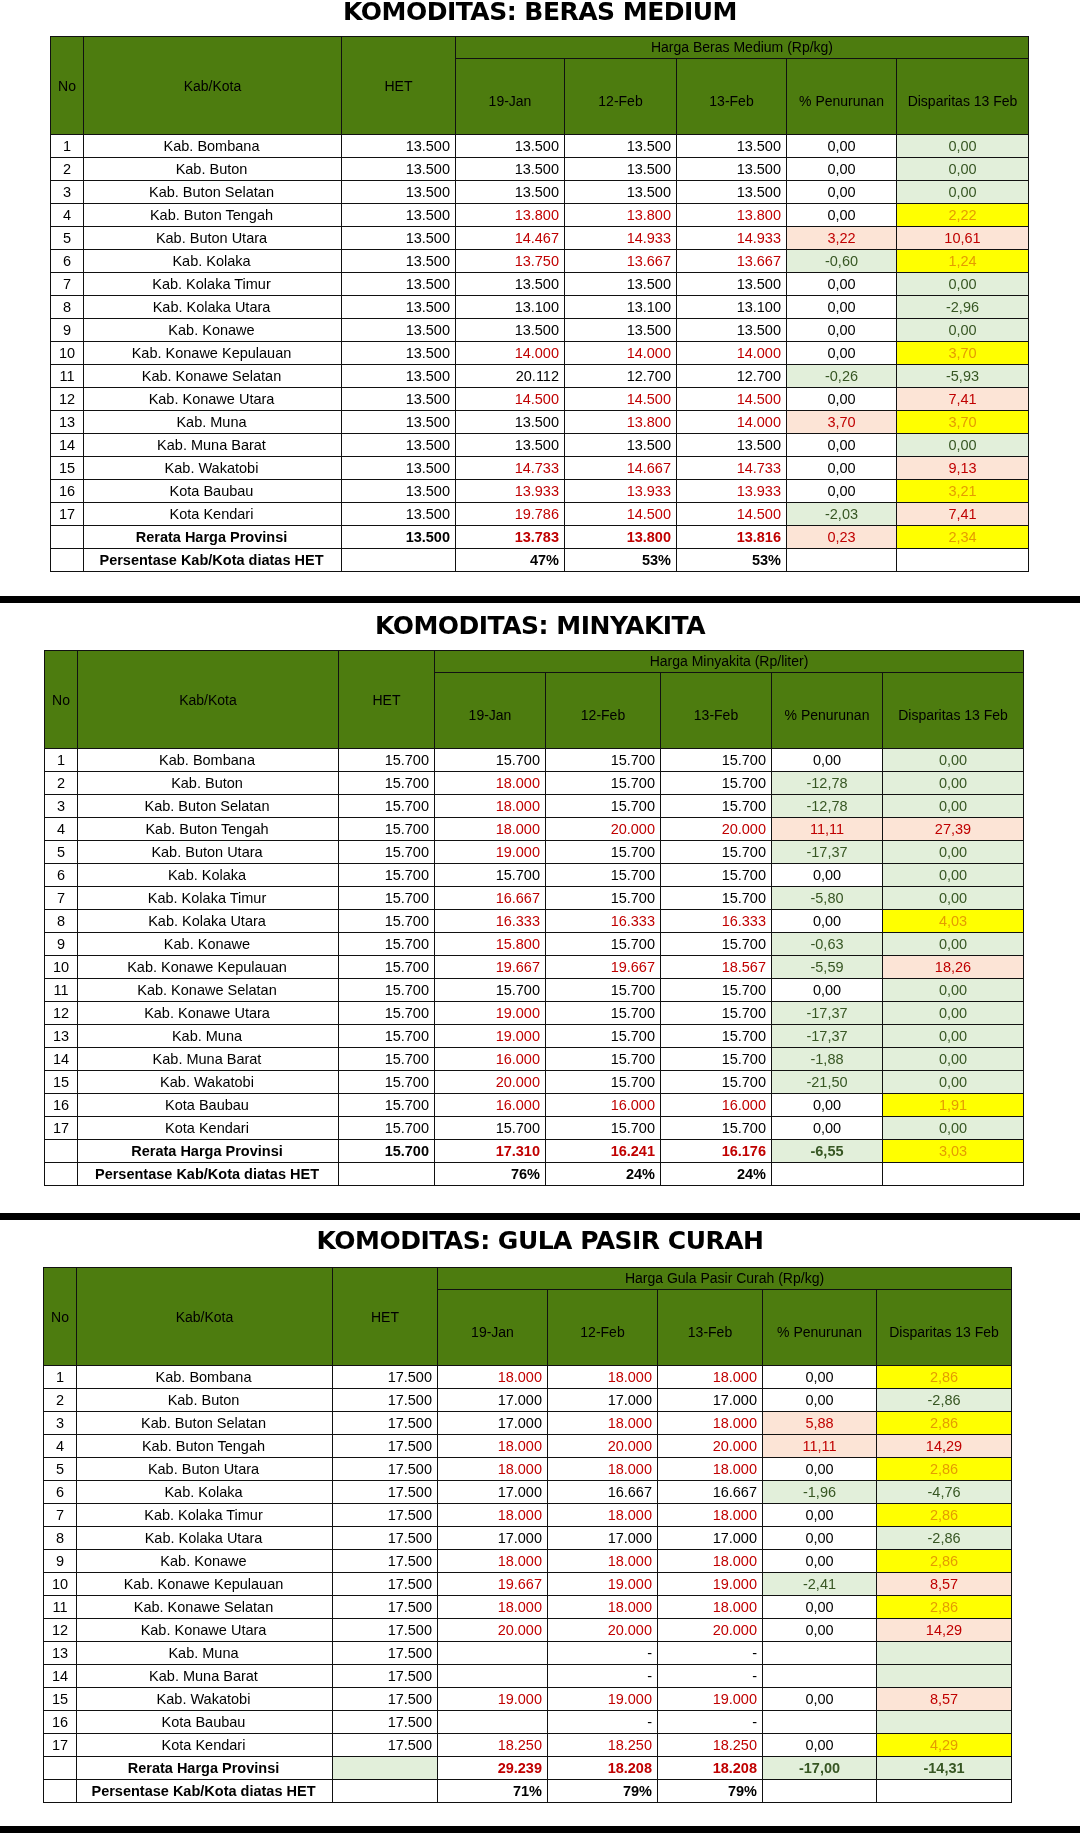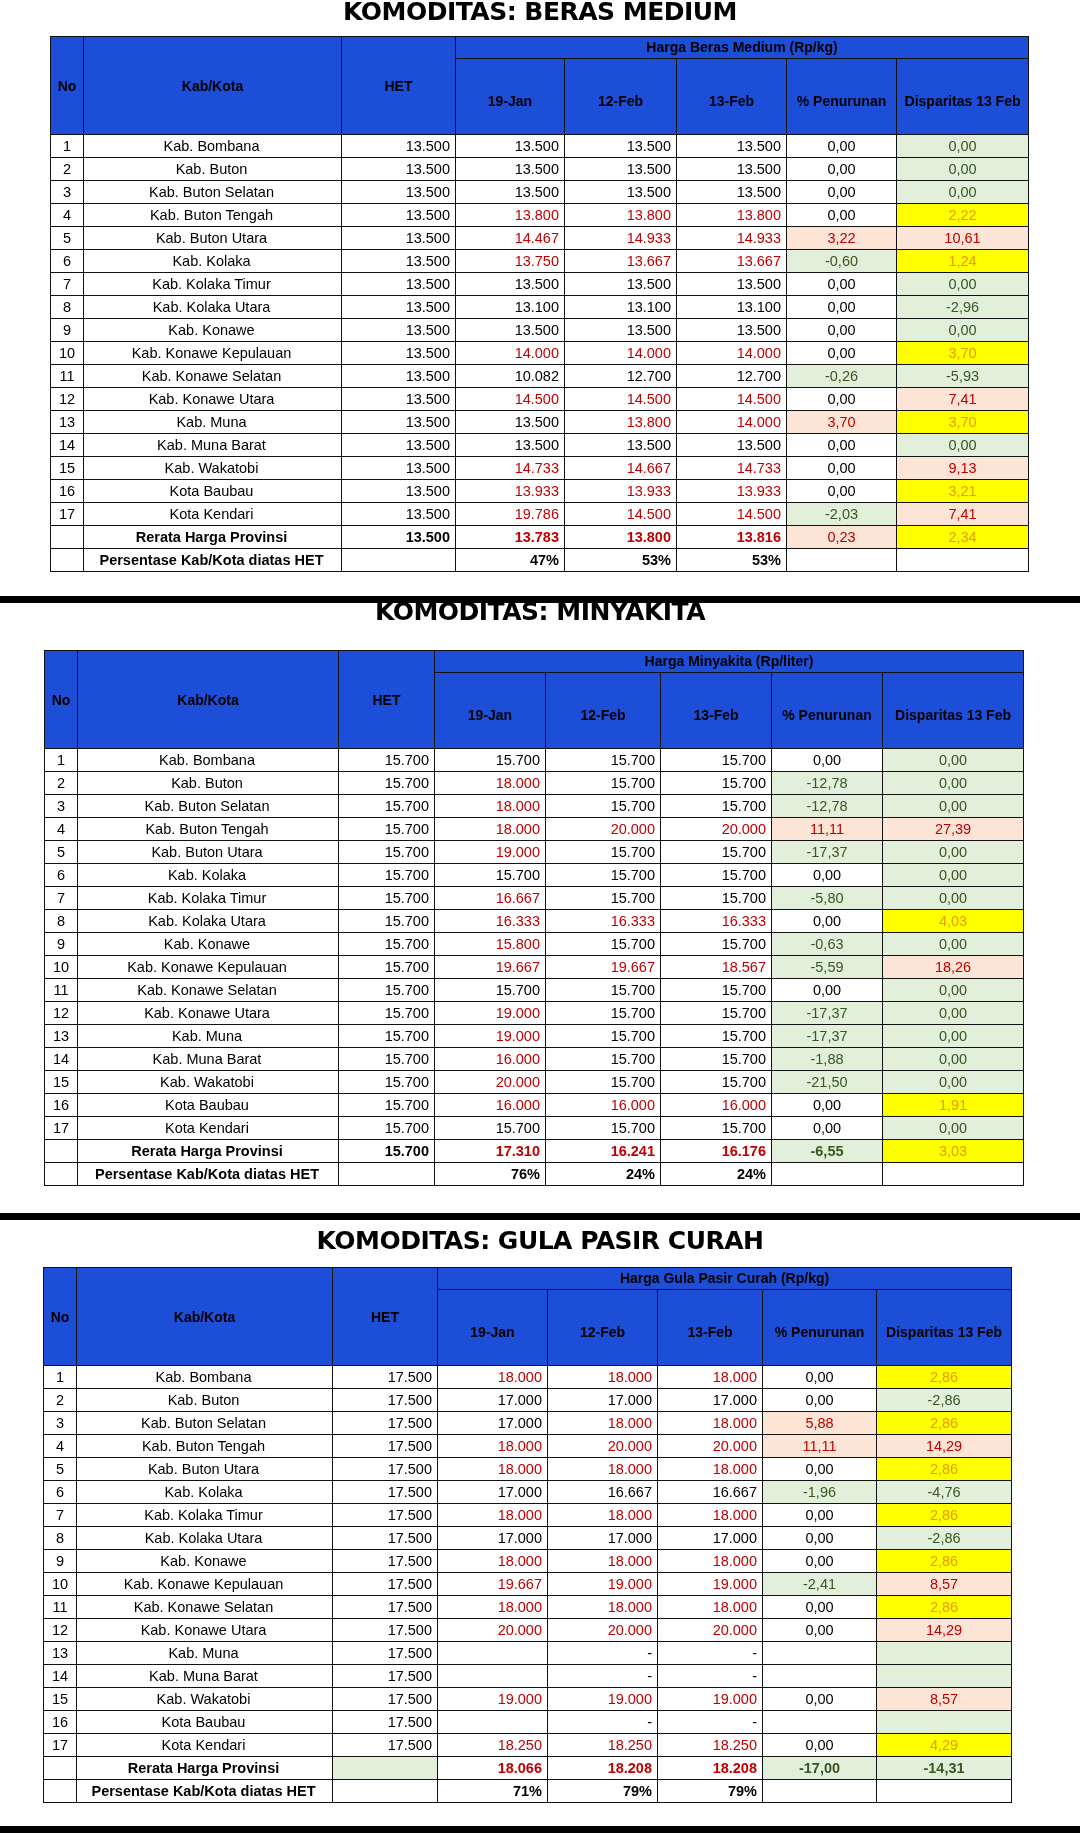--- a/index.html
+++ b/index.html
@@ -7,21 +7,21 @@
          font-family: "Liberation Sans", sans-serif; color: #000; }
   .section { position: absolute; left: 0; width: 1080px; }
   .title { position: absolute; left: 0; width: 1080px; text-align: center;
            font-family: "DejaVu Sans", sans-serif; font-weight: bold; font-size: 25px;
            letter-spacing: -0.5px; line-height: 30px; }
   .bar { position: absolute; left: 0; width: 1080px; height: 7px; background: #000; }
   table { position: absolute; border-collapse: collapse; table-layout: fixed;
           font-size: 14.5px; }
   td, th { border: 1.5px solid #111; padding: 0 5px; white-space: nowrap; overflow: hidden;
            height: 22px; line-height: 22px; }
-  th { background: #1d4ed8; font-weight: bold; font-size: 14px; text-align: center; }
+  th { background: #4d7c0f; font-weight: normal; font-size: 14px; text-align: center; }
   th.group { height: 21px; line-height: 21px; }
   th.sub { height: 67px; }
   td.no { text-align: center; padding: 0; }
   td.name { text-align: center; padding-left: 3px; }
   td.num { text-align: right; }
   td.ctr { text-align: center; }
   .red { color: #c00000; }
   .bold { font-weight: bold; margin-top: 16px; }
   .bg-green { background: #e2efda; color: #375623; }
   .bg-pink { background: #fce4d6; color: #c00000; }
@@ -156,21 +156,21 @@
           <td class="num red">14.000</td>
           <td class="num red">14.000</td>
           <td class="num red">14.000</td>
           <td class="ctr ">0,00</td>
           <td class="ctr bg-yellow">3,70</td>
         </tr>
         <tr>
           <td class="no">11</td>
           <td class="name">Kab. Konawe Selatan</td>
           <td class="num">13.500</td>
-          <td class="num">10.082</td>
+          <td class="num">20.112</td>
           <td class="num">12.700</td>
           <td class="num">12.700</td>
           <td class="ctr bg-green">-0,26</td>
           <td class="ctr bg-green">-5,93</td>
         </tr>
         <tr>
           <td class="no">12</td>
           <td class="name">Kab. Konawe Utara</td>
           <td class="num">13.500</td>
           <td class="num red">14.500</td>
@@ -248,21 +248,21 @@
           <td class="num bold">53%</td>
           <td class="ctr"></td>
           <td class="ctr"></td>
         </tr>
       </tbody>
     </table>
 </div>
 <div class="bar" style="top:596px;"></div>
 
 <div class="section" style="top:0;">
-  <div class="title" style="top:597px;">KOMODITAS: MINYAKITA</div>
+  <div class="title" style="top:611px;">KOMODITAS: MINYAKITA</div>
   <table style="left:44px; top:650px; width:979px;">
     <colgroup>
         <col style="width:33px">
         <col style="width:261px">
         <col style="width:96px">
         <col style="width:111px">
         <col style="width:115px">
         <col style="width:111px">
         <col style="width:111px">
         <col style="width:141px">
@@ -674,21 +674,21 @@
           <td class="num red">18.250</td>
           <td class="num red">18.250</td>
           <td class="num red">18.250</td>
           <td class="ctr ">0,00</td>
           <td class="ctr bg-yellow">4,29</td>
         </tr>
         <tr>
           <td class="no"></td>
           <td class="name bold">Rerata Harga Provinsi</td>
           <td class="num bold bg-green"></td>
-          <td class="num bold red">18.066</td>
+          <td class="num bold red">29.239</td>
           <td class="num bold red">18.208</td>
           <td class="num bold red">18.208</td>
           <td class="ctr bg-green bold">-17,00</td>
           <td class="ctr bg-green bold">-14,31</td>
         </tr>
         <tr>
           <td class="no"></td>
           <td class="name bold">Persentase Kab/Kota diatas HET</td>
           <td class="num"></td>
           <td class="num bold">71%</td>

